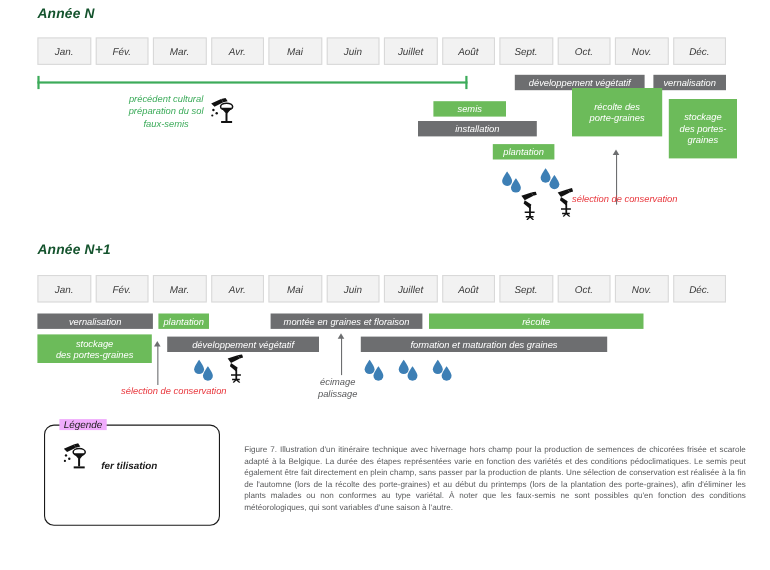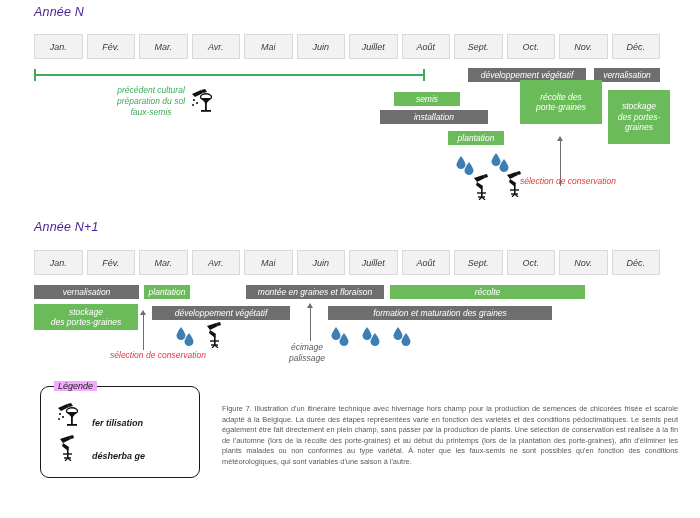--- a/index.html
+++ b/index.html
@@ -5,22 +5,22 @@
   html,body{margin:0;padding:0;}
   body{
     width:700px;height:518px;background:#ffffff;
     font-family:"Liberation Sans", sans-serif;
     color:#231f20;overflow:hidden;position:relative;
   }
   .stage{position:absolute;left:0;top:0;width:700px;height:518px;}
 
   
   .section-title{
-    position:absolute;font-style:italic;font-weight:normal;font-size:12.5px;
-    letter-spacing:0.2px;color:#4c1d95;white-space:nowrap;
+    position:absolute;font-style:italic;font-weight:bold;font-size:12.5px;
+    letter-spacing:0.2px;color:#14532d;white-space:nowrap;
   }
 
   
   .months{position:absolute;display:flex;gap:4px;}
   .month{
     flex:1 1 0;height:25px;border:1px solid #d9d9d9;background:#f2f2f2;
     display:flex;align-items:center;justify-content:center;
     font-style:italic;font-size:9px;color:#3b3b3b;box-sizing:border-box;
   }
 
@@ -279,30 +279,16 @@
         <rect x="15" y="15" width="1.8" height="7" fill="#111"></rect>
         <rect x="11" y="22" width="10" height="1.8" fill="#111"></rect>
         <circle cx="4" cy="12" r="1.1" fill="#111"></circle>
         <circle cx="7" cy="15" r="1.1" fill="#111"></circle>
         <circle cx="3" cy="17" r="1" fill="#111"></circle>
       </svg>
     </span>
     <span class="legend-label">fer tilisation</span>
   </div>
 
-  <div class="legend-row" style="left:58px;top:435px;">
-    <span class="icon" style="position:relative;left:0;top:0;margin-right:14px;">
-      <svg width="20" height="26" viewBox="0 0 20 26">
-        <path d="M2 4 L11 1 L13 4 L5 8 Z" fill="#111"></path>
-        <path d="M11 1 L15 0 L16 3 L13 4 Z" fill="#111"></path>
-        <path d="M5 8 L11 12 L10 16 L4 11 Z" fill="#111"></path>
-        <rect x="9" y="14" width="1.6" height="9" fill="#111"></rect>
-        <path d="M5 19 L14 19" stroke="#111" stroke-width="1.4"></path>
-        <path d="M6 23 L13 23" stroke="#111" stroke-width="1.4"></path>
-        <path d="M9.8 23 L7 26 M9.8 23 L13 26" stroke="#111" stroke-width="1.2"></path>
-      </svg>
-    </span>
-    <span class="legend-label">désherba ge</span>
-  </div>
 
   <div class="caption" style="left:222px;top:404px;width:456px;">Figure 7. Illustration d'un itinéraire technique avec hivernage hors champ pour la production de semences de chicorées frisée et scarole adapté à la Belgique. La durée des étapes représentées varie en fonction des variétés et des conditions pédoclimatiques. Le semis peut également être fait directement en plein champ, sans passer par la production de plants. Une sélection de conservation est réalisée à la fin de l'automne (lors de la récolte des porte-graines) et au début du printemps (lors de la plantation des porte-graines), afin d'éliminer les plants malades ou non conformes au type variétal. À noter que les faux-semis ne sont possibles qu'en fonction des conditions météorologiques, qui sont variables d'une saison à l'autre.</div>
 
 </div>
 
 </body></html>

